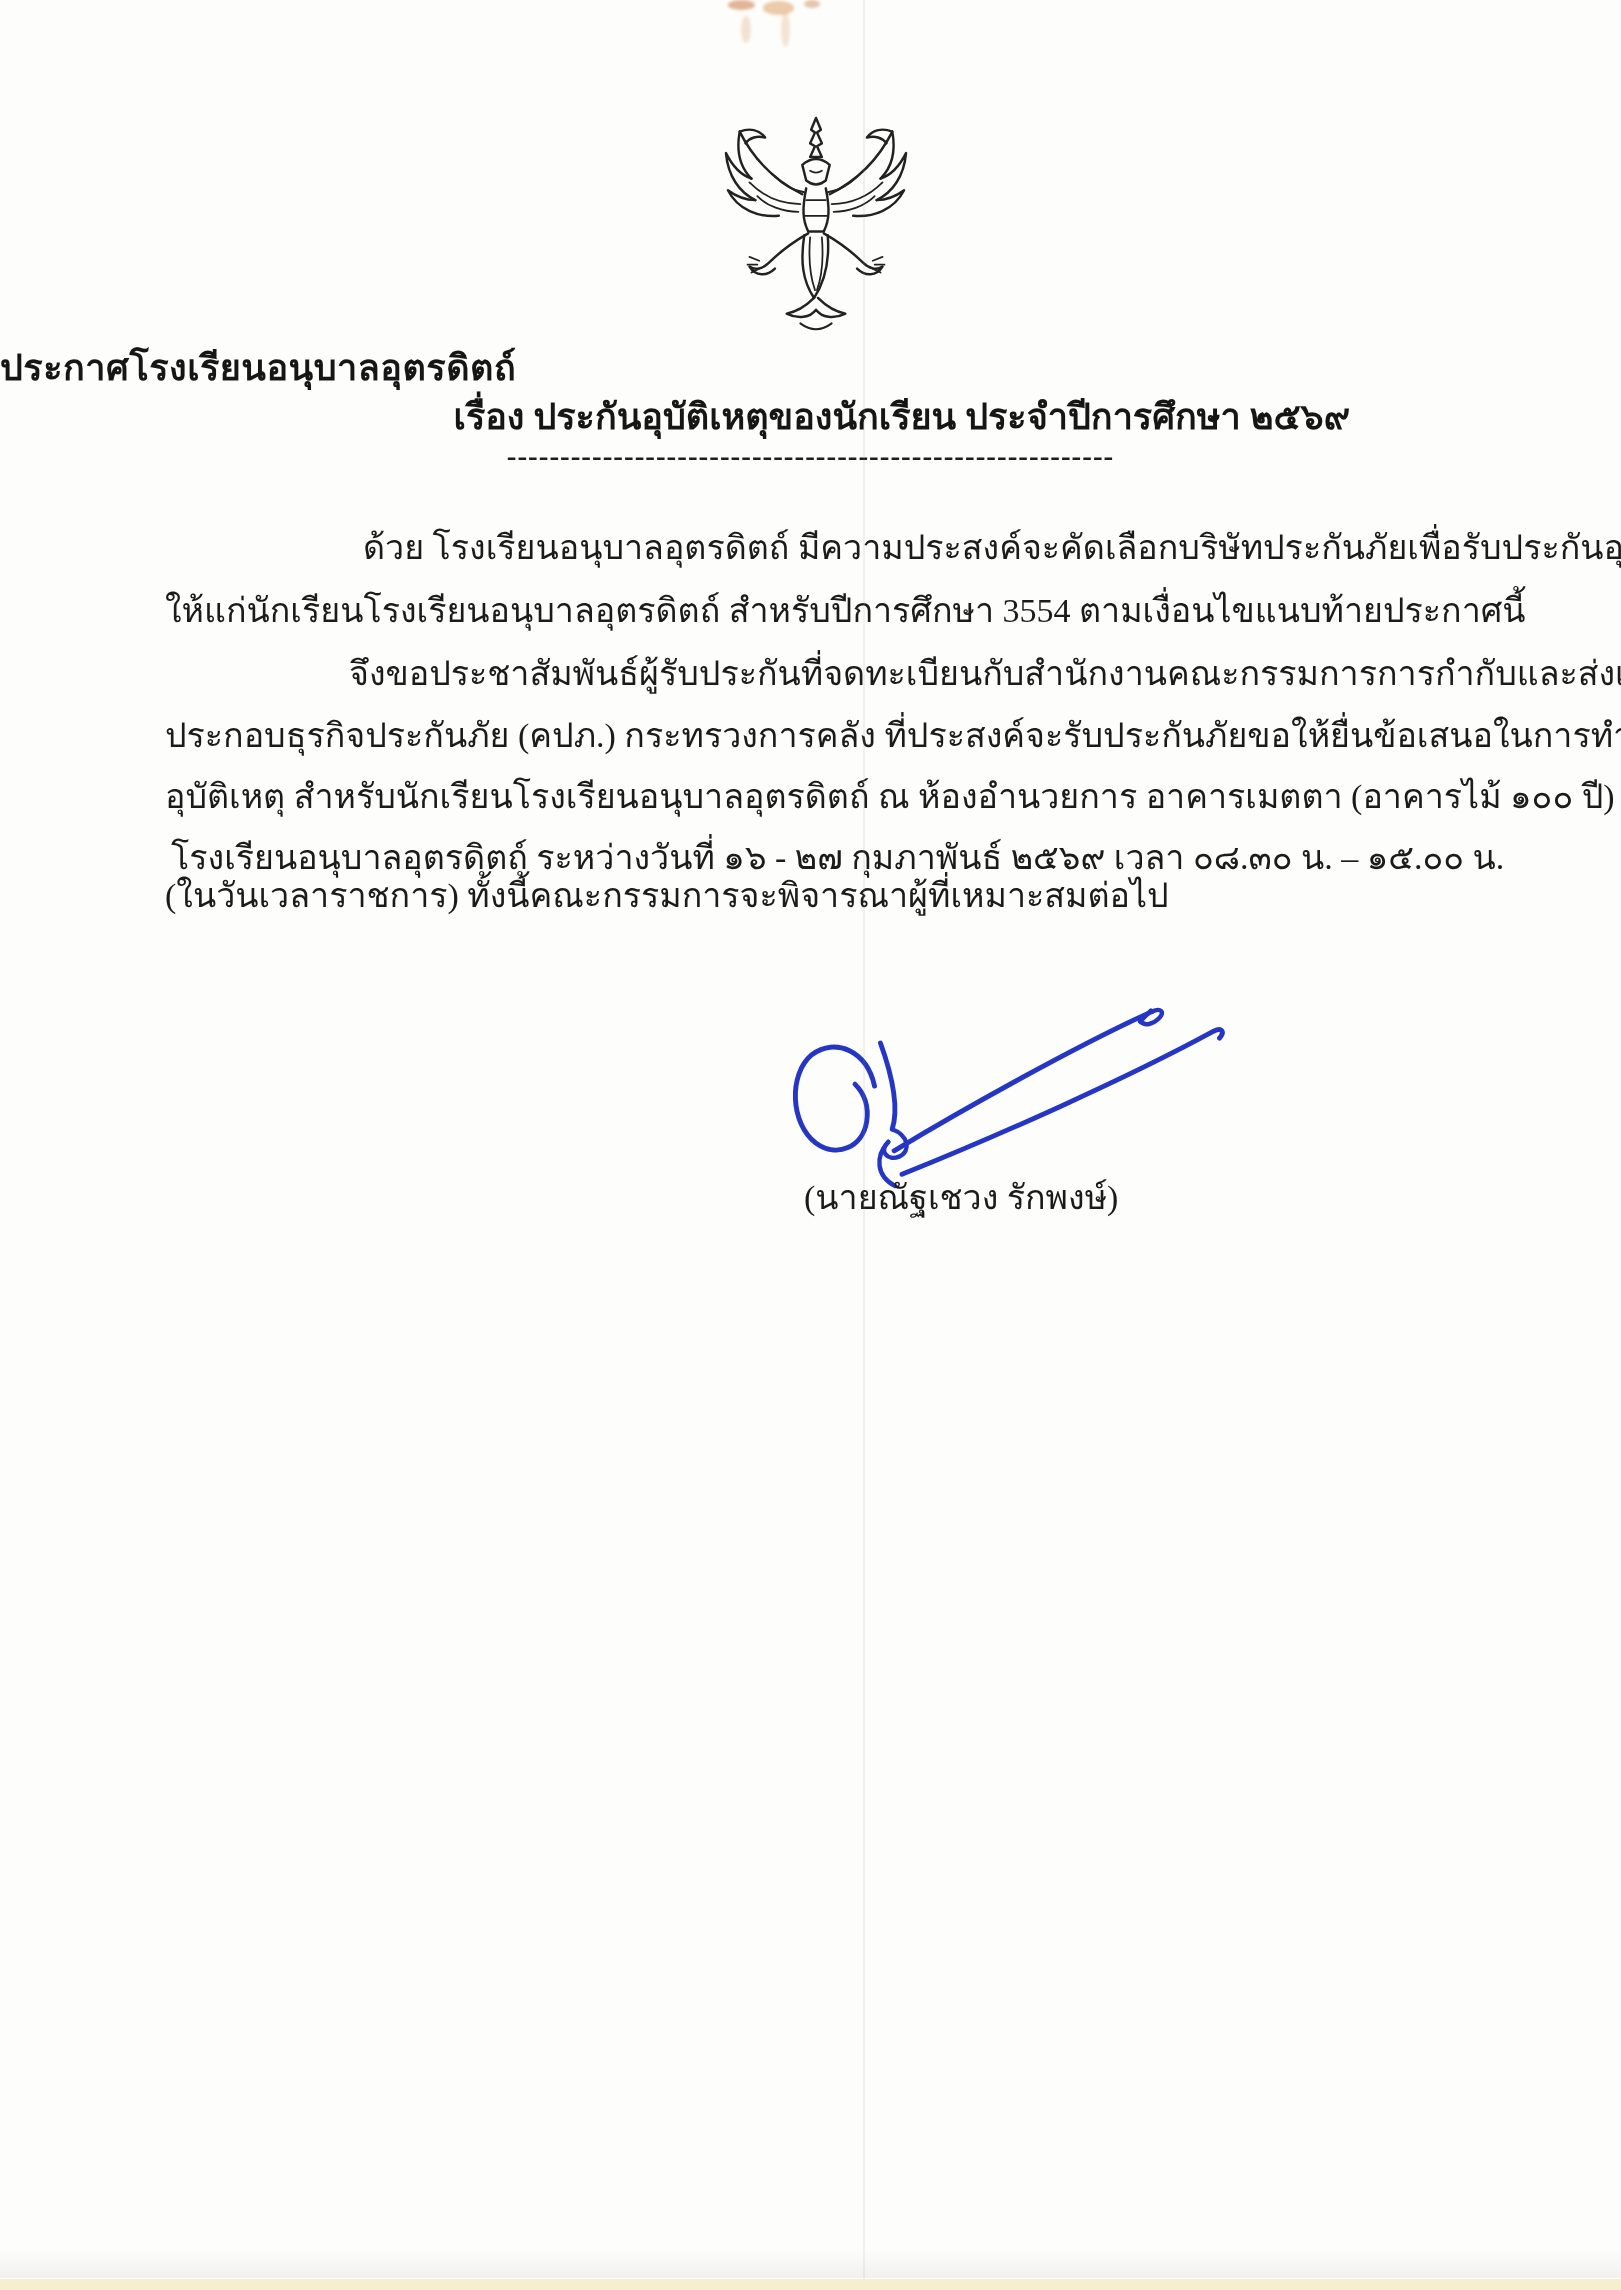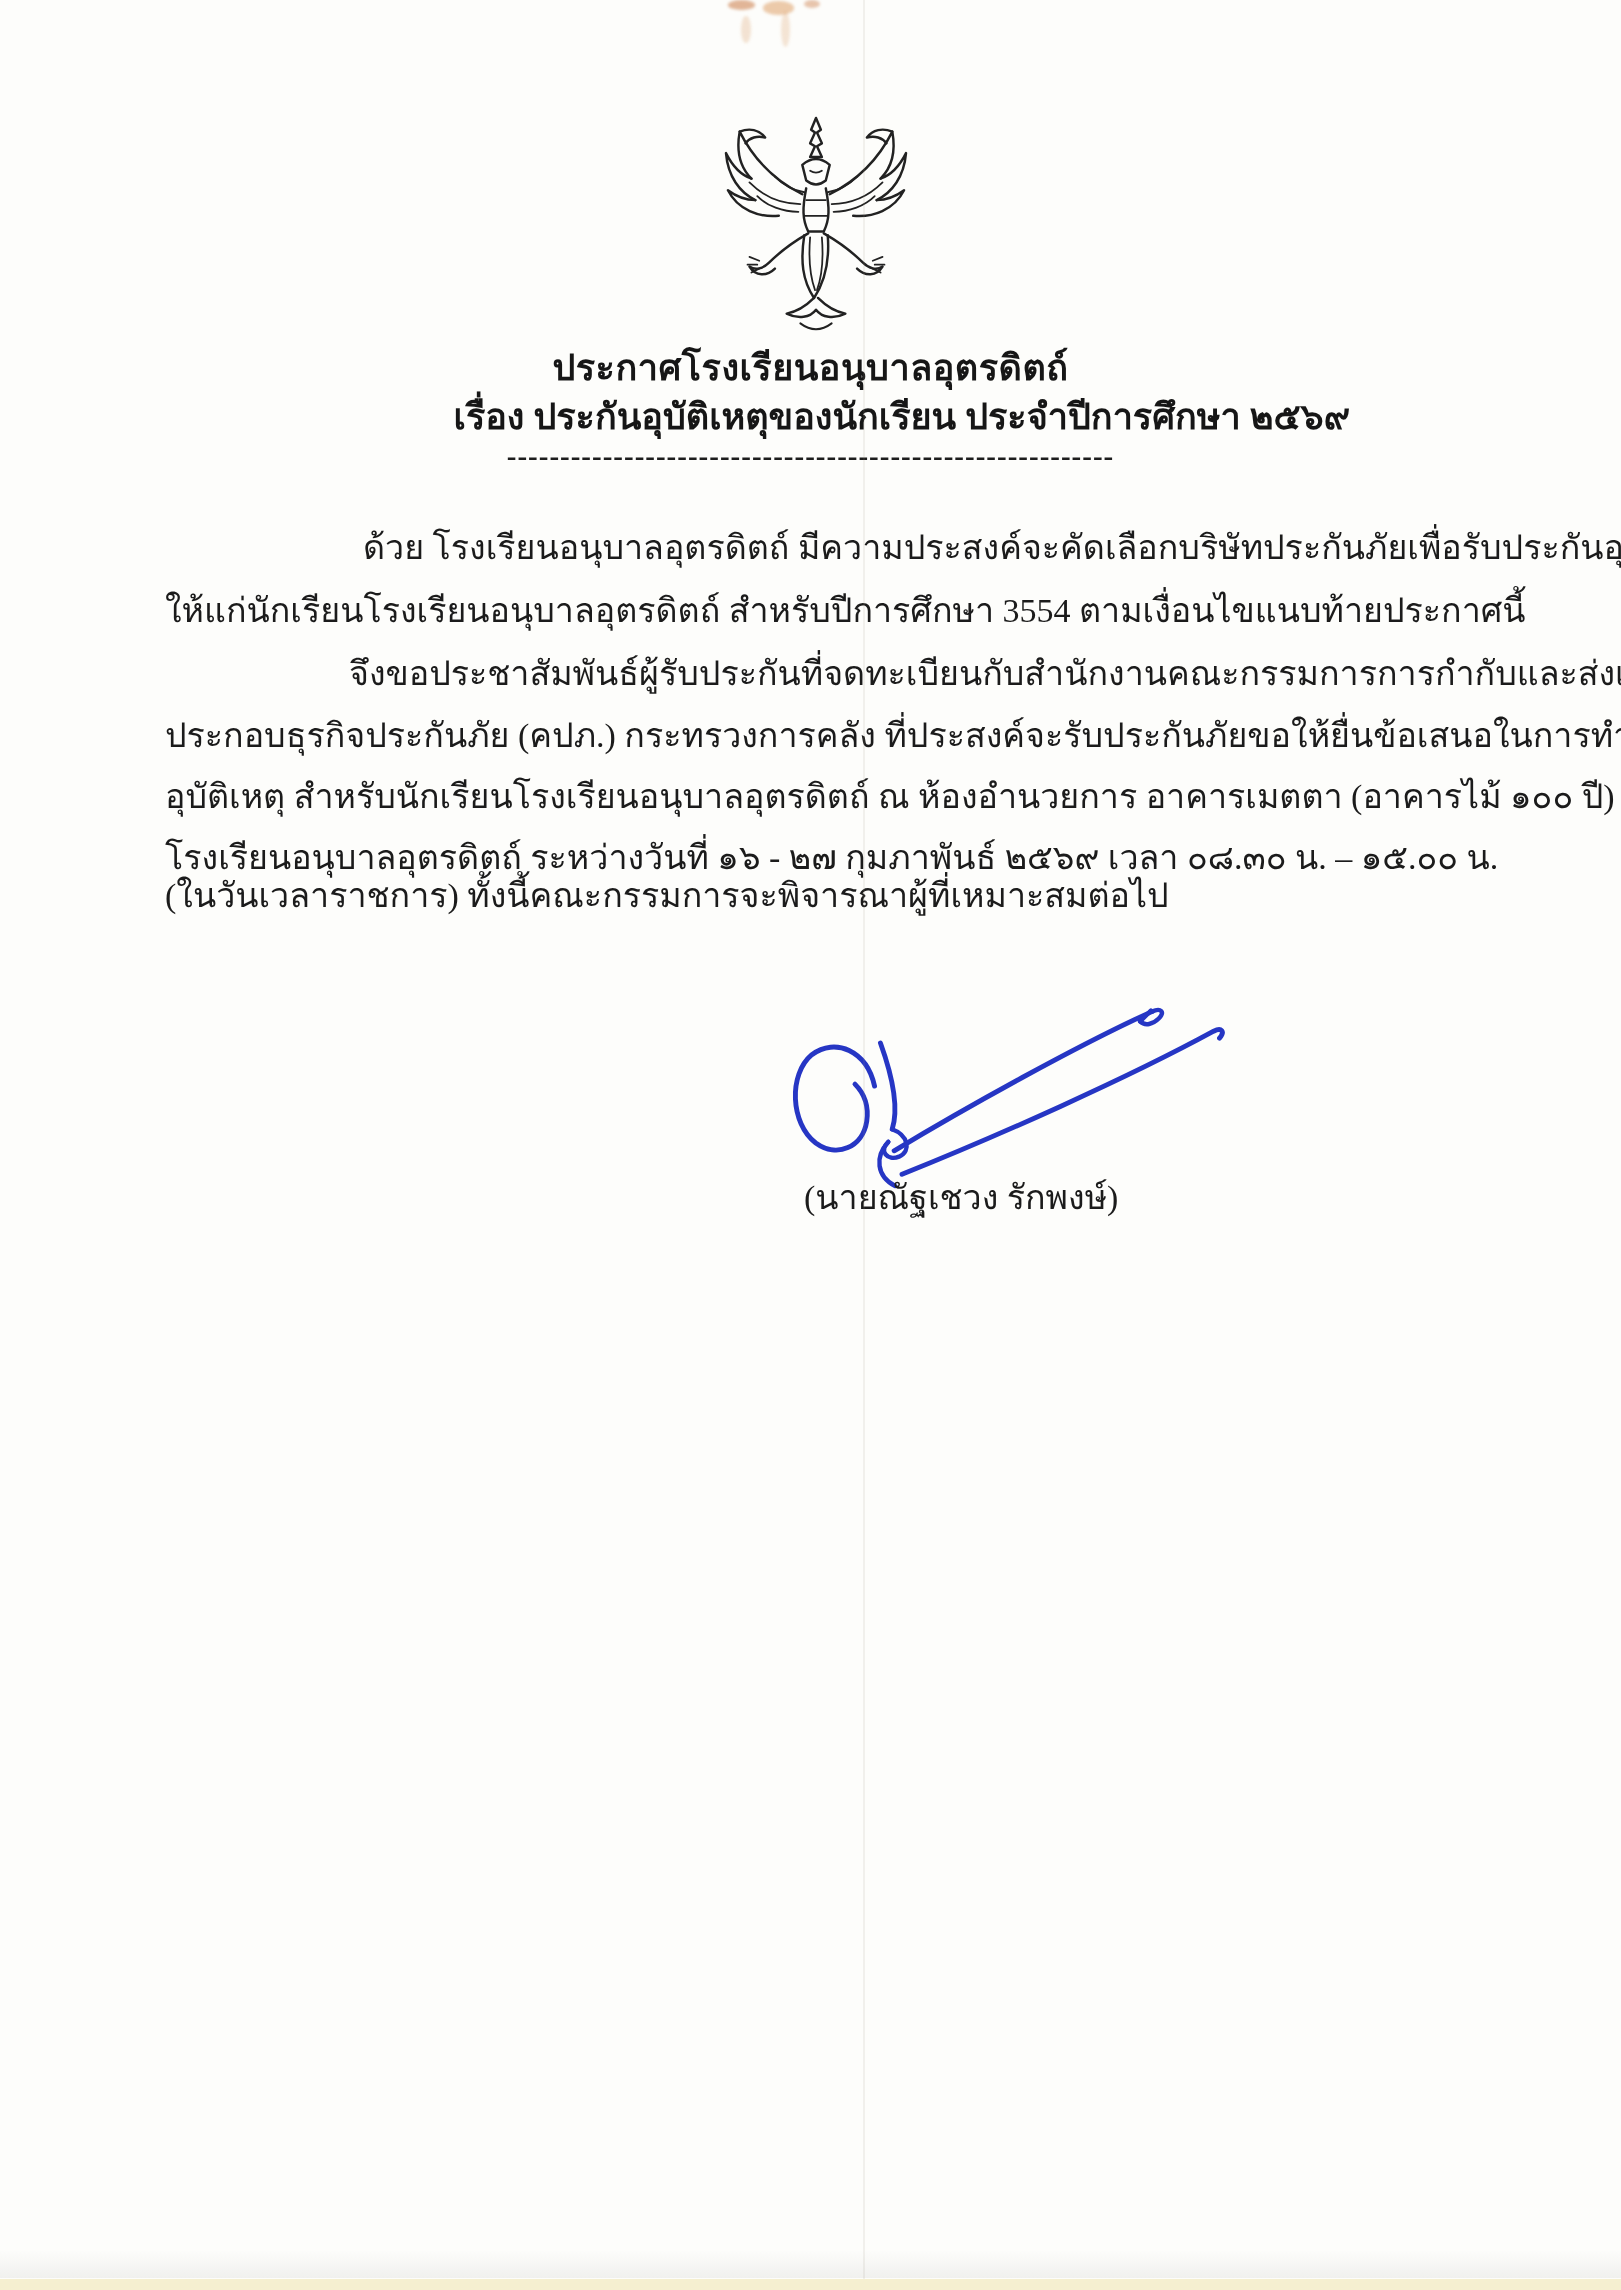--- a/index.html
+++ b/index.html
@@ -15,21 +15,20 @@
   
   .emblem{
     position:absolute;
     left:716px; top:114px;
     width:200px; height:227px;
   }
   .doc-title{
     position:absolute;
     left:0; top:345px;
     width:1621px;
-    text-align:center;
     font-size:36px;
     font-weight:bold;
     line-height:47px;
     letter-spacing:0.5px;
     color:#161616;
   }
   .doc-subject{
     position:absolute;
     left:0; top:394px;
     width:1350px;
@@ -57,21 +56,21 @@
     font-size:34px;
     line-height:45px;
     white-space:nowrap;
     color:#1b1b1b;
   }
   .l1{left:363px; top:525px;}
   .l2{left:165px; top:588px;}
   .l3{left:349px; top:651px;}
   .l4{left:165px; top:713px;}
   .l5{left:165px; top:774px;}
-  .l6{left:165px; top:835px;}
+  .l6{left:171px; top:835px;}
   .l7{left:165px; top:857px;margin-top:16px;}
   
   .date-line{left:662px; top:978px;}
   .signer-name{left:804px; top:1175px;}
   .signer-title{left:727px; top:1182px;}
   .signature{
     position:absolute;
     left:755px; top:988px;
     width:490px; height:206px;
     pointer-events:none;

